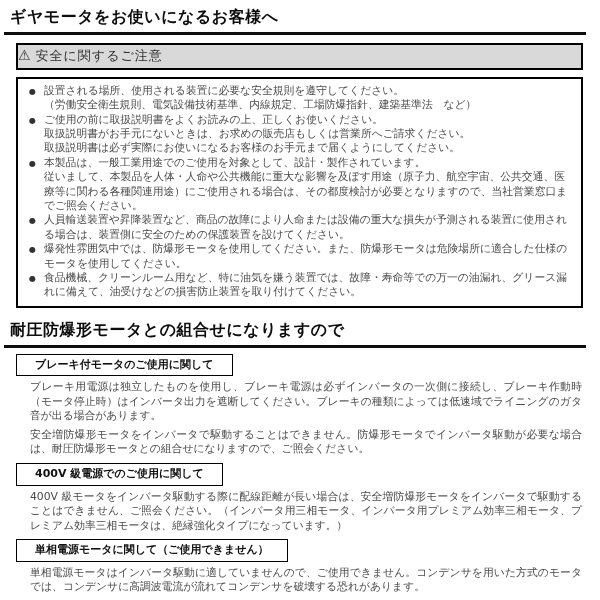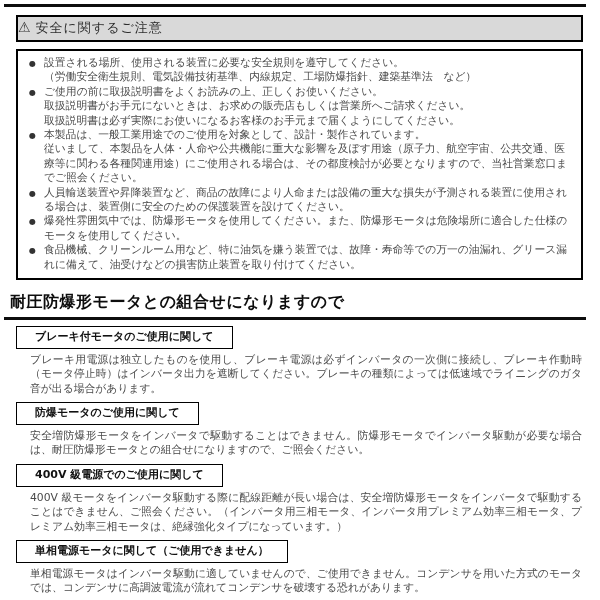--- a/index.html
+++ b/index.html
@@ -47,20 +47,21 @@
   .sub-para{
     margin:4px 10px 0 26px;font-size:10.8px;line-height:14.5px;
     color:#4a4a4a;text-align:justify;
   }
 </style>
 </head>
 <body>
 
 <div class="page">
 
+  <h1 class="doc-title">ギヤモータをお使いになるお客様へ</h1>
   <div class="title-rule"></div>
 
   <div class="warn">
     <div class="warn-header">
       <span class="warn-icon">⚠</span><span>安全に関するご注意</span>
     </div>
     <div class="warn-body">
       <ul>
         <li>
           <span class="marker">●</span>
@@ -97,21 +98,20 @@
   <div class="sec2">
     <h1 class="doc-title">耐圧防爆形モータとの組合せになりますので</h1>
     <div class="title-rule"></div>
 
     <div>
       <div class="sub-head">ブレーキ付モータのご使用に関して</div>
       <p class="sub-para">ブレーキ用電源は独立したものを使用し、ブレーキ電源は必ずインバータの一次側に接続し、ブレーキ作動時（モータ停止時）はインバータ出力を遮断してください。ブレーキの種類によっては低速域でライニングのガタ音が出る場合があります。</p>
     </div>
 
     <div>
-      <div class="sub-head">防爆モータのご使用に関して</div>
       <p class="sub-para">安全増防爆形モータをインバータで駆動することはできません。防爆形モータでインバータ駆動が必要な場合は、耐圧防爆形モータとの組合せになりますので、ご照会ください。</p>
     </div>
 
     <div>
       <div class="sub-head">400V 級電源でのご使用に関して</div>
       <p class="sub-para">400V 級モータをインバータ駆動する際に配線距離が長い場合は、安全増防爆形モータをインバータで駆動することはできません、ご照会ください。（インバータ用三相モータ、インバータ用プレミアム効率三相モータ、プレミアム効率三相モータは、絶縁強化タイプになっています。）</p>
     </div>
 
     <div>
       <div class="sub-head">単相電源モータに関して（ご使用できません）</div>

